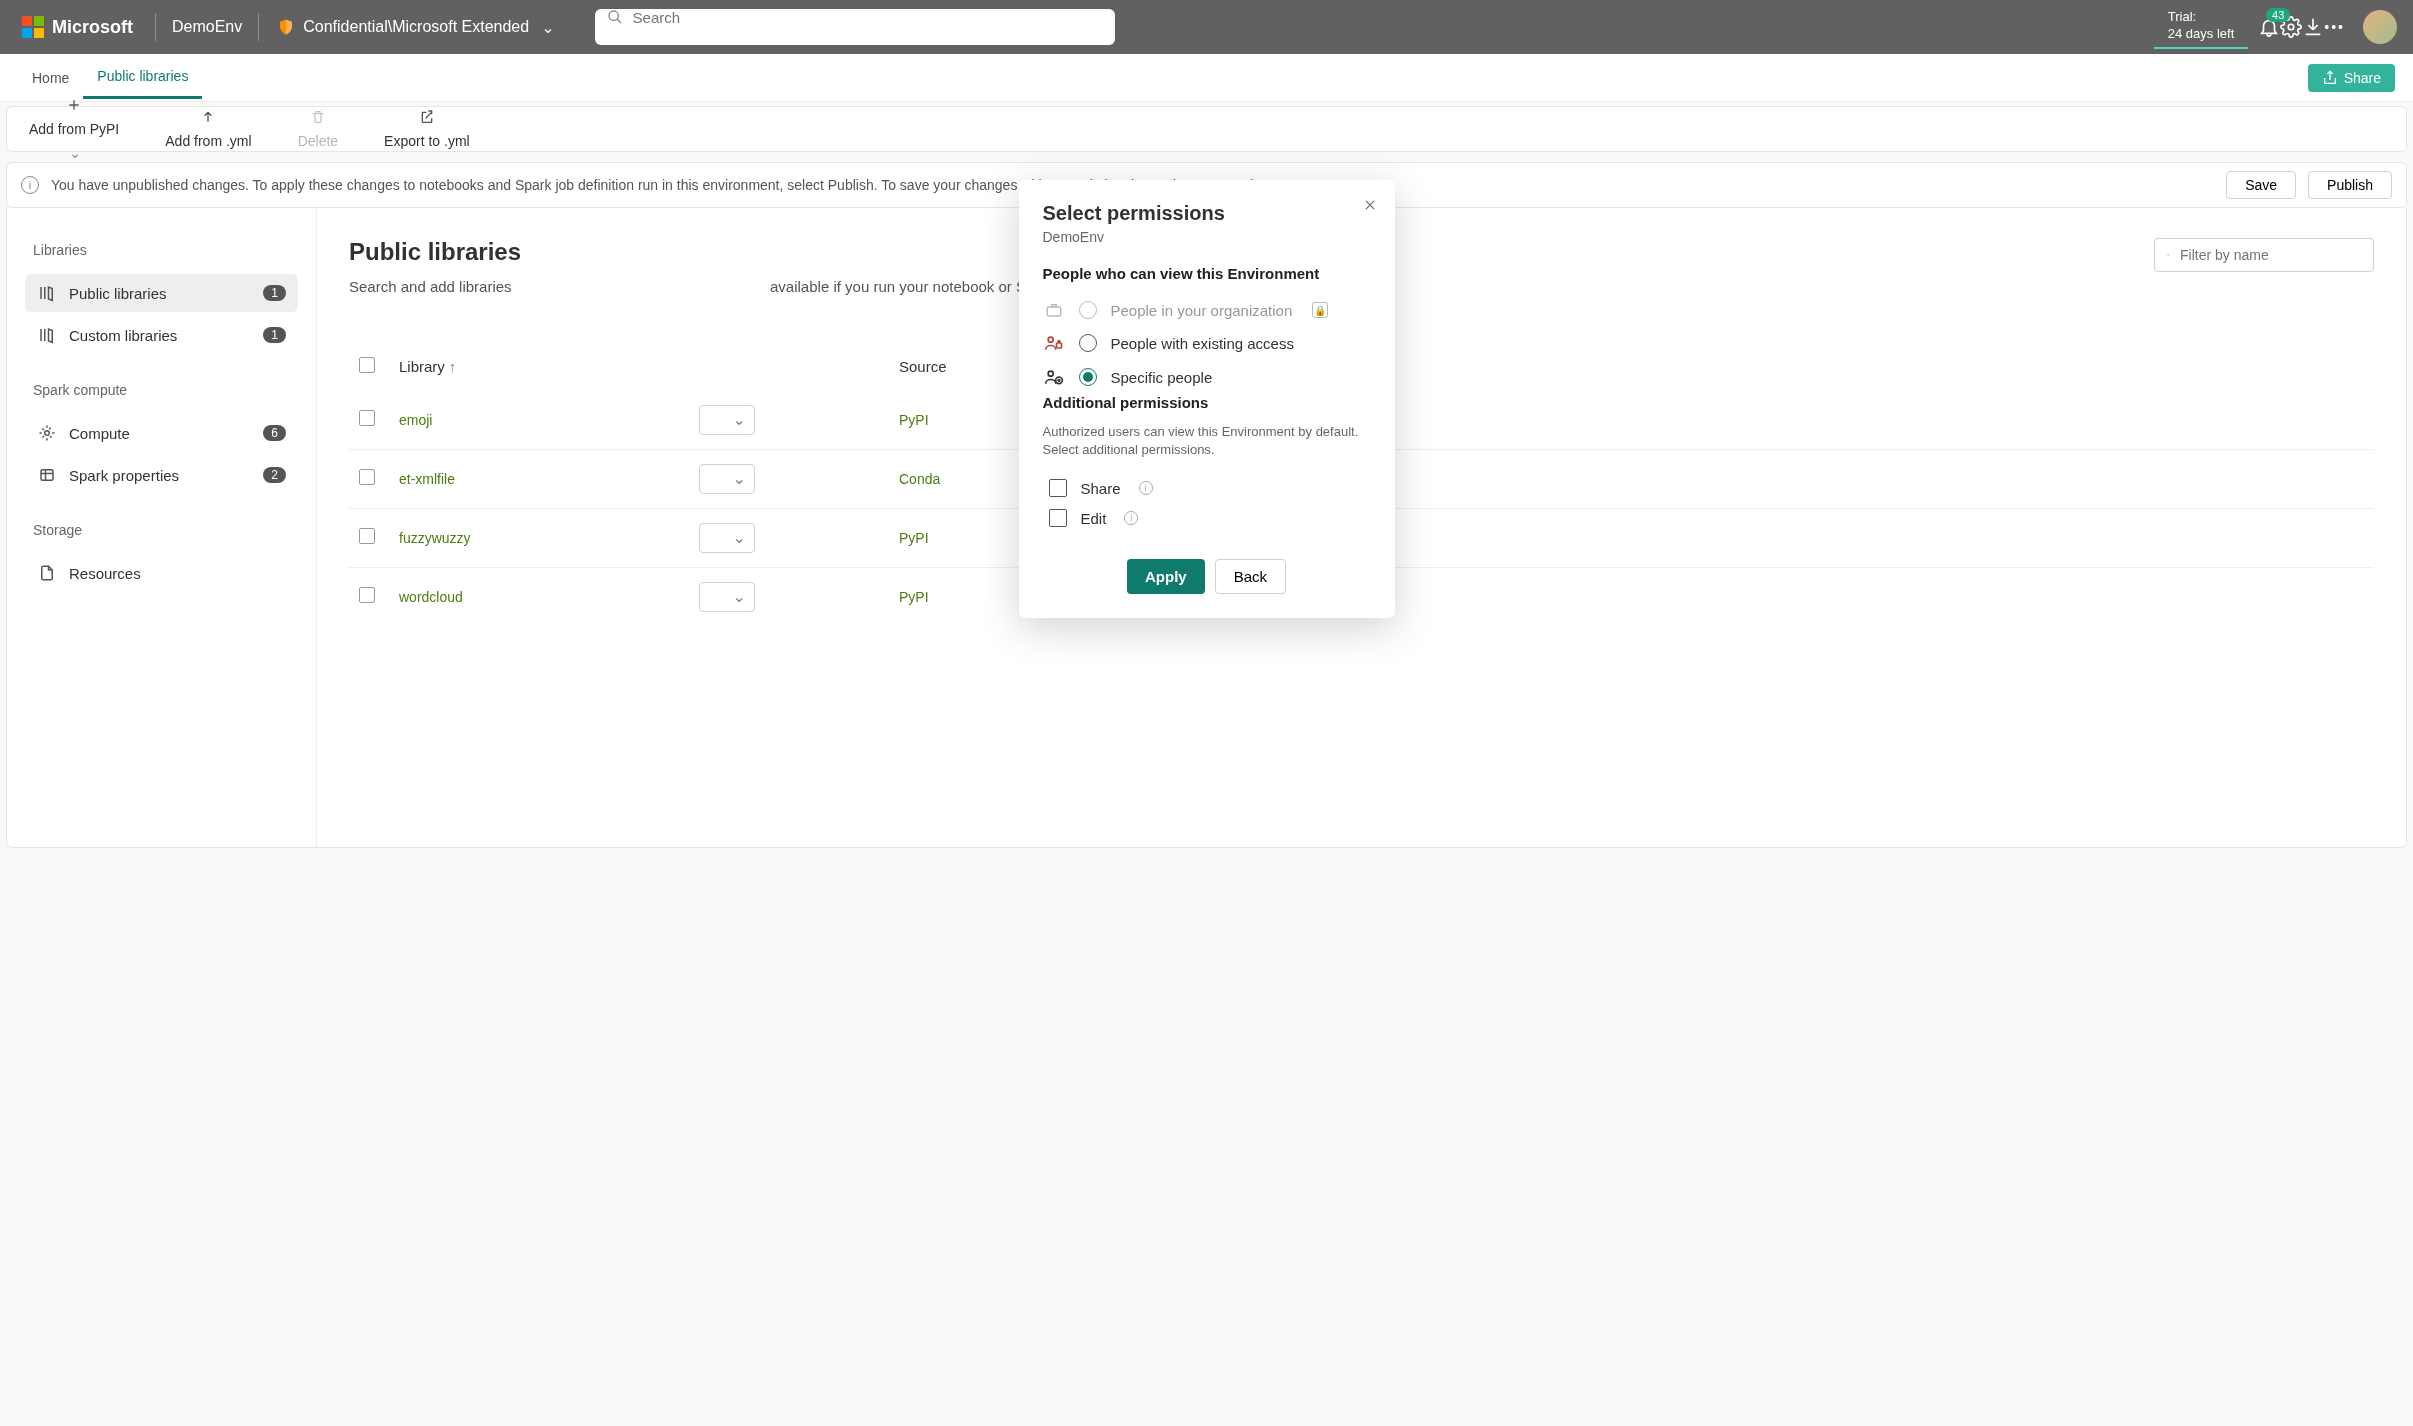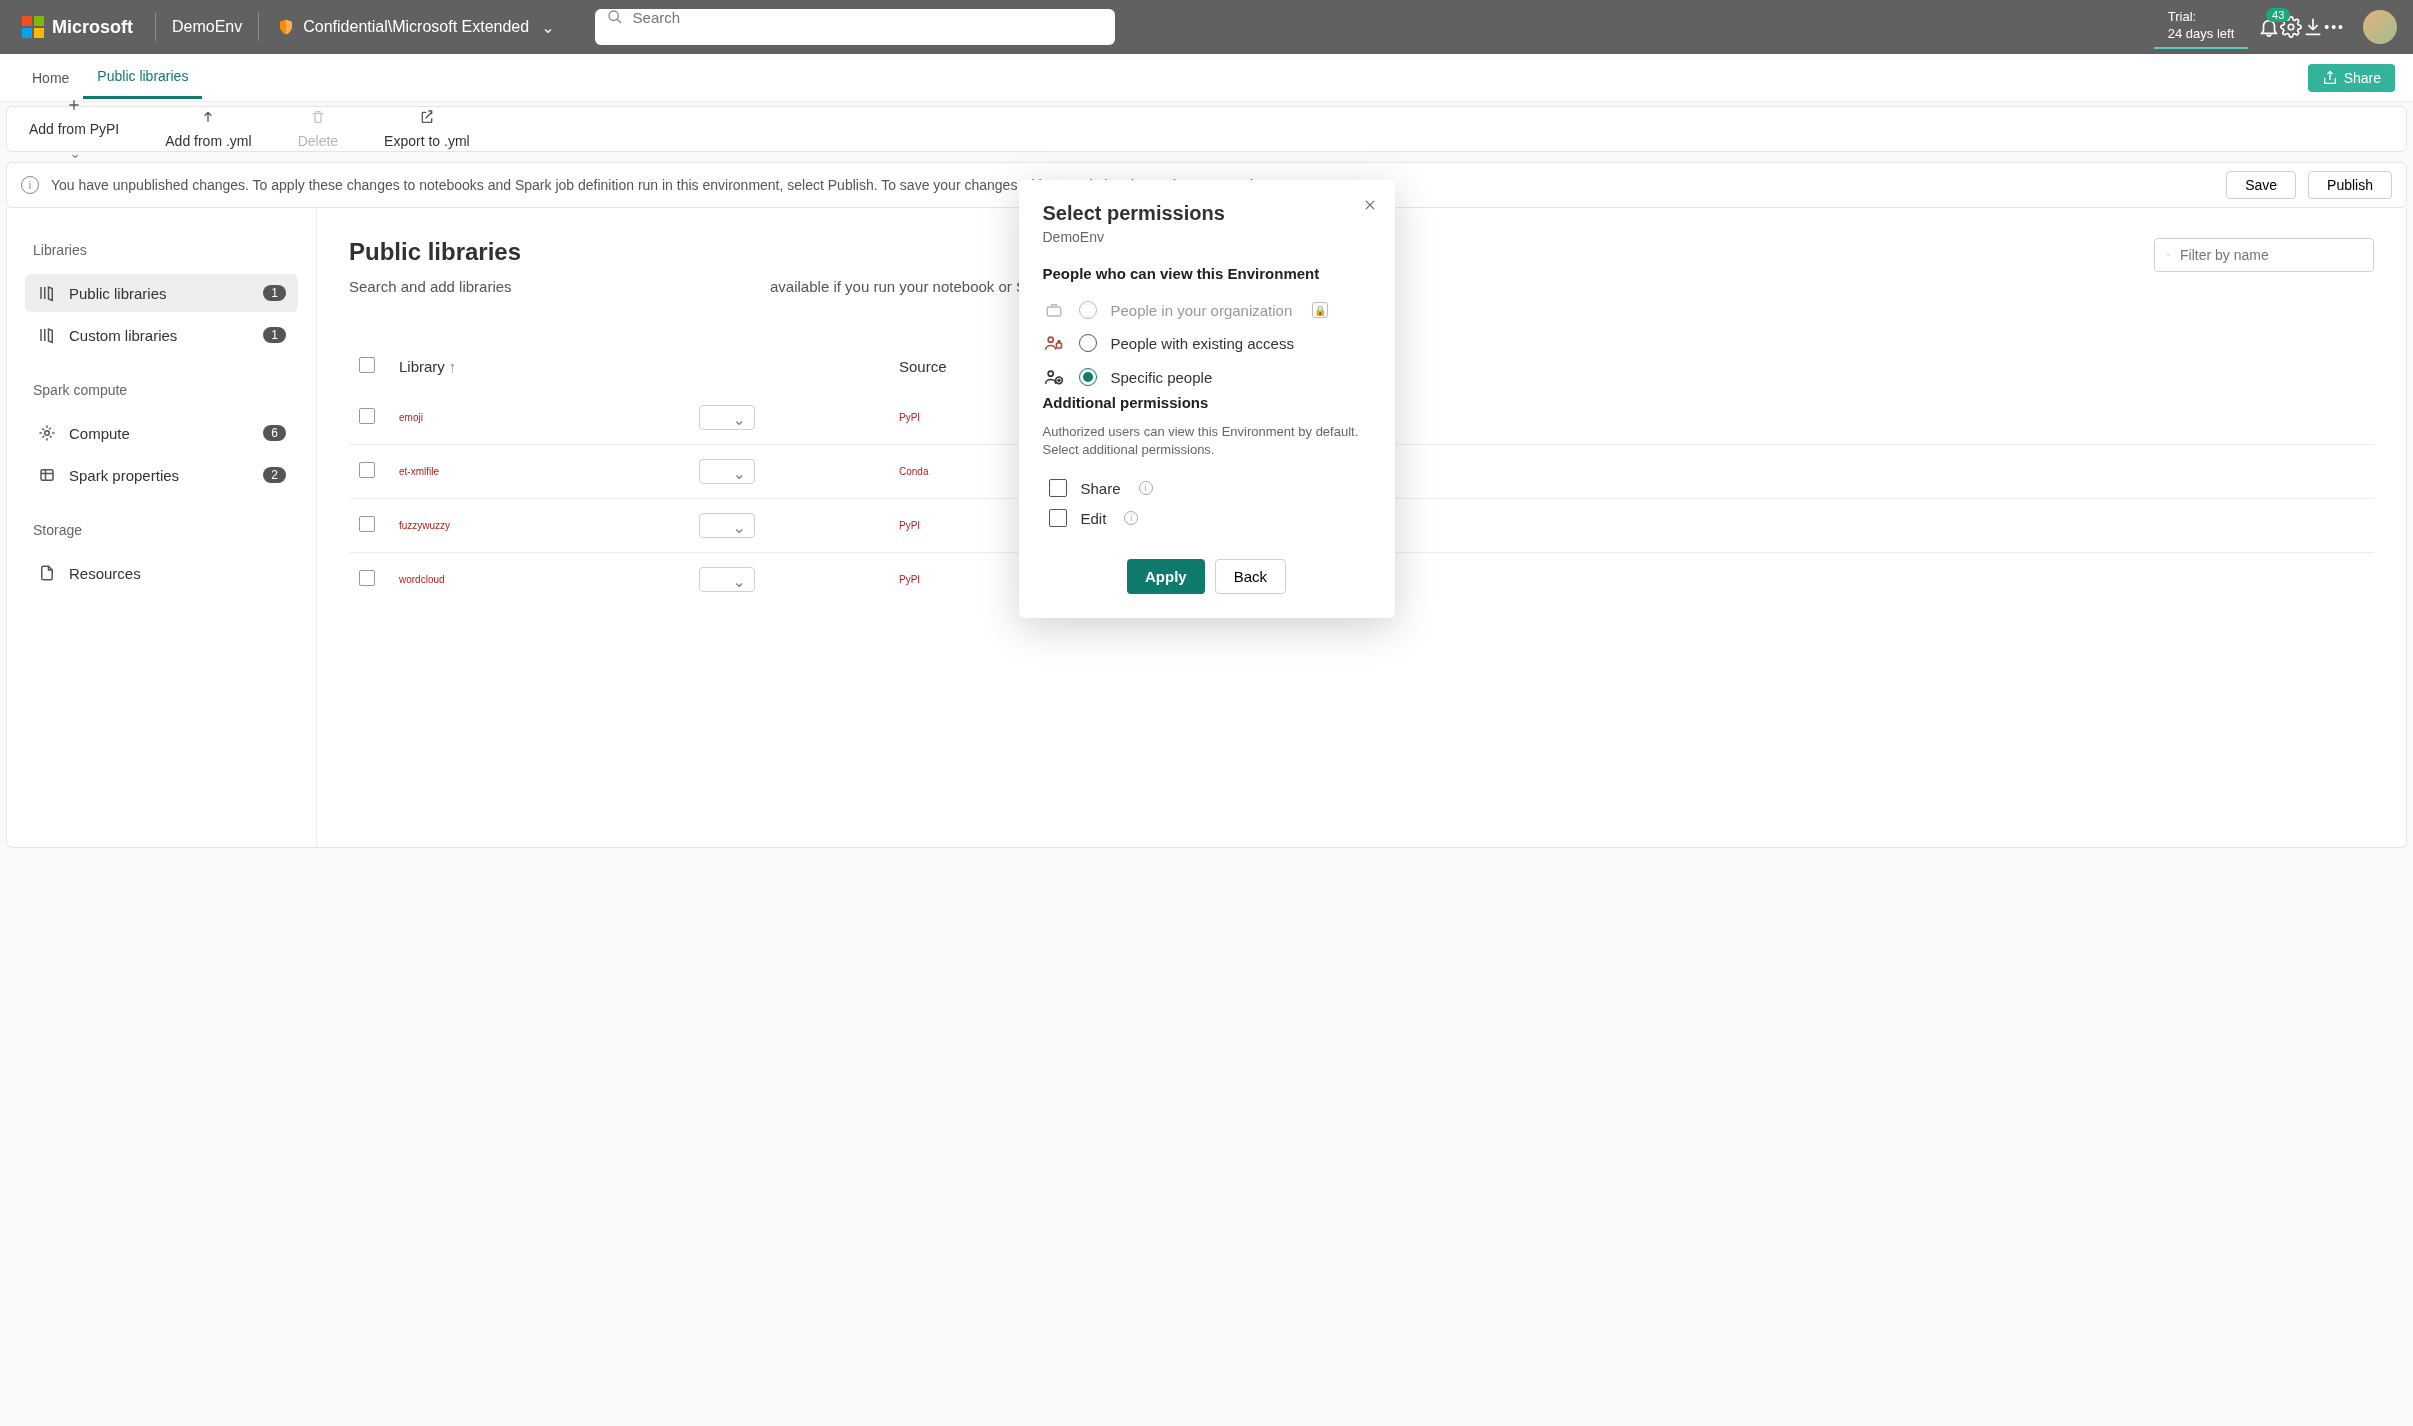--- a/index.html
+++ b/index.html
@@ -58,21 +58,21 @@
 
   .content { flex:1; padding: 30px 32px; }
   .page-title { font-size:24px; font-weight:600; margin-bottom:10px;}
   .page-desc { color:#555; font-size:15px; line-height:1.5; margin-bottom:24px;}
   .learn { color:#0f7b6c; text-decoration:underline; cursor:pointer;}
   .filter { border:1px solid #d0d0d0; border-radius:4px; padding:8px 12px; display:flex; align-items:center; gap:10px; width:220px; color:#888;justify-content:center;}
   .filter input { border:0; outline:0; flex:1; font-size:14px;}
 
   table { width:100%; border-collapse:collapse; margin-top:20px;}
   thead th { text-align:left; font-weight:500; color:#333; padding:14px 10px; border-bottom:1px solid rgba(0,0,0,0); font-size:15px;}
-  tbody td { padding:14px 10px; border-top:1px solid #eee; color:#b91c1c; font-size:10px;}
+  tbody td { padding:14px 10px; border-top:1px solid #eee; color:#4d7c0f; font-size:14px;}
   .chk { width:16px; height:16px; border:1px solid #999; border-radius:2px; display:inline-block;}
   .sort-arrow { color:#888; margin-left:4px;}
   .ver-dd { border:1px solid #d0d0d0; border-radius:4px; padding:6px 28px 6px 10px; min-width:56px; position:relative; display:inline-block;}
   .ver-dd::after { content:"⌄"; position:absolute; right:8px; top:4px; color:#888; font-size:16px;}
 
   
   .modal { position:fixed; top:180px; left:50%; transform:translateX(-50%); width:376px; background:#fff; border-radius:6px; box-shadow:0 10px 40px rgba(0,0,0,.18); padding:22px 24px 24px; z-index:100;}
   .modal-title { font-size:20px; font-weight:600; }
   .modal-sub { color:#666; font-size:14px; margin-top:4px; margin-bottom:20px;}
   .close-x { position:absolute; top:18px; right:18px; cursor:pointer; color:#666; font-size:16px; background:none; border:none;}

